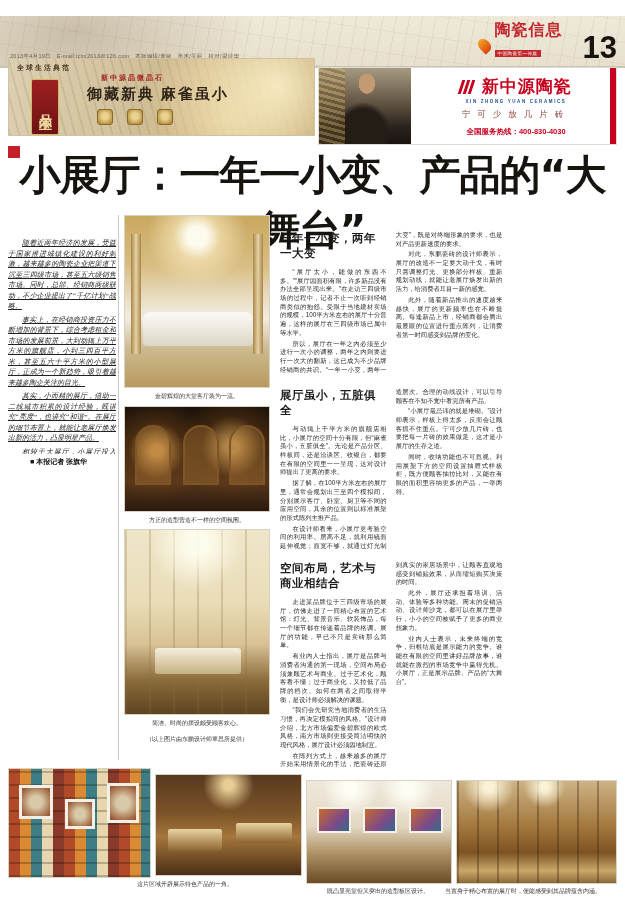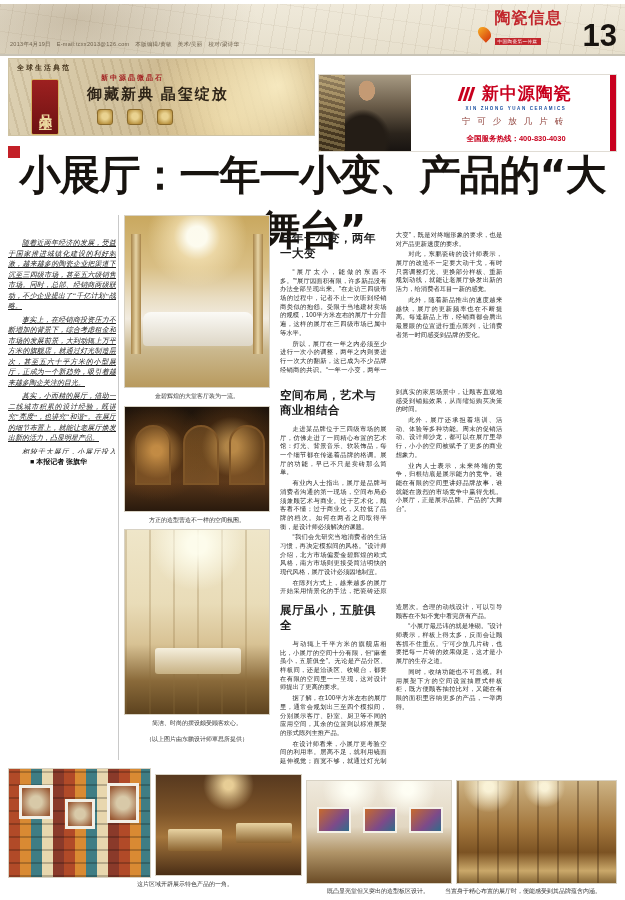--- a/index.html
+++ b/index.html
@@ -2,21 +2,21 @@
 <html><head>
 <meta charset="utf-8">
 <style>
   * { margin:0; padding:0; box-sizing:border-box; }
   html,body { background:#ffffff; }
   body { font-family:"Liberation Sans", sans-serif; }
   .page { position:relative; width:625px; height:900px; background:#ffffff; overflow:hidden; }
 
   
   .masthead {
-    position:absolute; left:0; top:4px; width:625px; height:52px;
+    position:absolute; left:0; top:16px; width:625px; height:52px;
     background:
       radial-gradient(ellipse 260px 120px at 12% 30%, rgba(120,95,60,.30), rgba(120,95,60,0) 70%),
       repeating-linear-gradient(100deg, rgba(130,110,80,.10) 0 1px, transparent 1px 13px),
       repeating-linear-gradient(8deg, rgba(130,110,80,.07) 0 1px, transparent 1px 22px),
       linear-gradient(180deg,#efe9da 0%, #e7e0cd 100%);
     border-bottom:2px solid #c9c4b6;
   }
   .dateline { position:absolute; left:10px; top:37px; font-size:5.5px; color:#6c5f4b; letter-spacing:.3px; }
   .mast-right { position:absolute; right:8px; top:4px; display:flex; align-items:flex-end; }
   .flame { position:relative; width:13px; height:17px; margin:0 4px 8px 0; }
@@ -44,21 +44,21 @@
     color:#ecd9a0; writing-mode:vertical-rl; text-orientation:upright;
     font-family:"Liberation Serif",serif; font-weight:bold; font-size:13px; letter-spacing:2px;
     display:flex; align-items:center; justify-content:center; }
   .ad-line1 { position:absolute; left:92px; top:14px; font-size:7px; color:#a32222; font-weight:bold; letter-spacing:2px; }
   .ad-line2 { position:absolute; left:78px; top:26px; font-size:15px; color:#2e2418; font-weight:900;
     font-family:"Liberation Serif",serif; letter-spacing:2px; }
   .medals { position:absolute; left:88px; top:50px; display:flex; gap:14px; }
   .medal { width:16px; height:16px; border:1px solid #8a6a2c; border-radius:3px;
     background:radial-gradient(circle at 50% 45%, #e9d290 30%, #b8913f 80%); }
 
-  .ad-right { position:absolute; left:310px; top:16px; width:299px; height:78px; background:#ffffff; border:1px solid #e0dcd4; overflow:hidden; }
+  .ad-right { position:absolute; left:310px; top:9px; width:299px; height:78px; background:#ffffff; border:1px solid #e0dcd4; overflow:hidden; }
   .ad-man { position:absolute; left:0; top:0; width:92px; height:78px;
     background:
       radial-gradient(ellipse 14px 17px at 52% 20%, #c49a74 58%, rgba(0,0,0,0) 60%),
       radial-gradient(ellipse 40px 46px at 48% 85%, #241d16 55%, rgba(0,0,0,0) 70%),
       linear-gradient(180deg,#a79a83 0%, #6a5c49 40%, #2b241c 75%, #161210 100%); }
   .ad-man::after { content:""; position:absolute; left:0; top:0; width:26px; height:78px;
     background:repeating-linear-gradient(15deg, rgba(210,180,110,.45) 0 3px, rgba(120,90,40,.35) 3px 6px); }
   .adr-body { position:absolute; left:108px; top:7px; width:178px; text-align:center; }
   .logo-mark { display:inline-flex; gap:2px; vertical-align:middle; margin-right:4px; }
   .logo-mark i { display:block; width:3px; height:14px; background:#c8001e; transform:skewX(-18deg); }
@@ -156,21 +156,21 @@
       </div>
       <div class="page-num">13</div>
     </div>
   </header>
 
   <div class="adrow">
     <div class="ad-left">
       <div class="ad-tagline">全球生活典范</div>
       <div class="ad-badge">品尔玉</div>
       <div class="ad-line1">新中源晶微晶石</div>
-      <div class="ad-line2">御藏新典 晶玺绽放</div>
+      <div class="ad-line2">御藏新典 麻雀虽小</div>
       <div class="medals">
         <span class="medal"></span>
         <span class="medal"></span>
         <span class="medal"></span>
       </div>
     </div>
     <div class="ad-right">
       <div class="ad-man"></div>
       <div class="adr-body">
         <div>
@@ -187,21 +187,21 @@
       </div>
       <div class="adr-bar"></div>
     </div>
   </div>
 
   <div class="red-sq"></div>
   <h1 class="headline">小展厅：一年一小变、产品的“大舞台”</h1>
 
   <div class="lede">
     <p>随着近两年经济的发展，受益于国家推进城镇化建设的利好刺激，越来越多的陶瓷企业把渠道下沉至三四级市场，甚至五六级销售市场。同时，总部、经销商两级联动，不少企业提出了“千亿计划”战略。</p>
-    <p>事实上，在经销商投资压力不断增加的背景下，综合考虑租金和市场的发展前景，大到动辄上万平方米的旗舰店，就通过灯光制造层次，甚至五六十平方米的小型展厅，正成为一个新趋势，吸引着越来越多陶企关注的目光。</p>
+    <p>事实上，在经销商投资压力不断增加的背景下，综合考虑租金和市场的发展前景，大到动辄上万平方米的旗舰店，小到三四百平方米，甚至五六十平方米的小型展厅，正成为一个新趋势，吸引着越来越多陶企关注的目光。</p>
     <p>其实，小而精的展厅，借助一二线城市积累的设计经验，既讲究“亮度”，也讲究“和谐”。在展厅的细节布置上，就能让老展厅焕发出新的活力，凸显明星产品。</p>
     <p>相较于大展厅，小展厅投入小、风险低、成本更低，更易于管理。同时，小展厅可以针对当地市场需求，有选择性地陈列适销对路的产品。总而言之，在有限的空间里，小展厅正扮演着品牌与产品展示的“大舞台”角色。</p>
   </div>
   <div class="byline">■ 本报记者 张旗华</div>
   <div class="vrule"></div>
 
   <div class="ph ph1">
     <span class="pillar" style="left:6px"></span>
     <span class="pillar" style="right:6px"></span>
     <span class="sofa"></span>
@@ -221,38 +221,38 @@
   <div class="caption cap3">简洁、时尚的摆设颇受顾客欢心。</div>
   <div class="provider-note">（以上图片由东鹏设计师覃思所提供）</div>
 
   <div class="articles">
     <div class="band b1">
       <h3>一年一小变，两年一大变</h3>
       <p>“展厅太小，能做的东西不多。”“展厅因面积有限，许多新品没有办法全部呈现出来。”在走访三四级市场的过程中，记者不止一次听到经销商类似的抱怨。受限于当地建材卖场的规模，100平方米左右的展厅十分普遍，这样的展厅在三四级市场已属中等水平。</p>
       <p>所以，展厅在一年之内必须至少进行一次小的调整，两年之内则要进行一次大的翻新，这已成为不少品牌经销商的共识。“一年一小变，两年一大变”，既是对终端形象的要求，也是对产品更新速度的要求。</p>
       <p>对此，东鹏瓷砖的设计师表示，展厅的改造不一定要大动干戈，有时只需调整灯光、更换部分样板、重新规划动线，就能让老展厅焕发出新的活力，给消费者耳目一新的感觉。</p>
       <p>此外，随着新品推出的速度越来越快，展厅的更新频率也在不断提高。每逢新品上市，经销商都会腾出最显眼的位置进行重点陈列，让消费者第一时间感受到品牌的变化。</p>
+    </div>
+    <div class="band b2">
+      <h3>展厅虽小，五脏俱全</h3>
+      <p>与动辄上千平方米的旗舰店相比，小展厅的空间十分有限，但“麻雀虽小，五脏俱全”。无论是产品分区、样板间，还是洽谈区、收银台，都要在有限的空间里一一呈现，这对设计师提出了更高的要求。</p>
+      <p>据了解，在100平方米左右的展厅里，通常会规划出三至四个模拟间，分别展示客厅、卧室、厨卫等不同的应用空间，其余的位置则以标准展架的形式陈列主推产品。</p>
+      <p>在设计师看来，小展厅更考验空间的利用率。层高不足，就利用镜面延伸视觉；面宽不够，就通过灯光制造层次。合理的动线设计，可以引导顾客在不知不觉中看完所有产品。</p>
+      <p>“小展厅最忌讳的就是堆砌。”设计师表示，样板上得太多，反而会让顾客抓不住重点。宁可少放几片砖，也要把每一片砖的效果做足，这才是小展厅的生存之道。</p>
+      <p>同时，收纳功能也不可忽视。利用展架下方的空间设置抽屉式样板柜，既方便顾客抽拉比对，又能在有限的面积里容纳更多的产品，一举两得。</p>
     </div>
     <div class="band b3">
       <h3>空间布局，艺术与商业相结合</h3>
       <p>走进某品牌位于三四级市场的展厅，仿佛走进了一间精心布置的艺术馆：灯光、背景音乐、软装饰品，每一个细节都在传递着品牌的格调。展厅的功能，早已不只是卖砖那么简单。</p>
       <p>有业内人士指出，展厅是品牌与消费者沟通的第一现场，空间布局必须兼顾艺术与商业。过于艺术化，顾客看不懂；过于商业化，又拉低了品牌的档次。如何在两者之间取得平衡，是设计师必须解决的课题。</p>
       <p>“我们会先研究当地消费者的生活习惯，再决定模拟间的风格。”设计师介绍，北方市场偏爱金碧辉煌的欧式风格，南方市场则更接受简洁明快的现代风格，展厅设计必须因地制宜。</p>
       <p>在陈列方式上，越来越多的展厅开始采用情景化的手法，把瓷砖还原到真实的家居场景中，让顾客直观地感受到铺贴效果，从而缩短购买决策的时间。</p>
       <p>此外，展厅还承担着培训、活动、体验等多种功能。周末的促销活动、设计师沙龙，都可以在展厅里举行，小小的空间被赋予了更多的商业想象力。</p>
       <p>业内人士表示，未来终端的竞争，归根结底是展示能力的竞争。谁能在有限的空间里讲好品牌故事，谁就能在激烈的市场竞争中赢得先机。小展厅，正是展示品牌、产品的“大舞台”。</p>
     </div>
-    <div class="band b2">
-      <h3>展厅虽小，五脏俱全</h3>
-      <p>与动辄上千平方米的旗舰店相比，小展厅的空间十分有限，但“麻雀虽小，五脏俱全”。无论是产品分区、样板间，还是洽谈区、收银台，都要在有限的空间里一一呈现，这对设计师提出了更高的要求。</p>
-      <p>据了解，在100平方米左右的展厅里，通常会规划出三至四个模拟间，分别展示客厅、卧室、厨卫等不同的应用空间，其余的位置则以标准展架的形式陈列主推产品。</p>
-      <p>在设计师看来，小展厅更考验空间的利用率。层高不足，就利用镜面延伸视觉；面宽不够，就通过灯光制造层次。合理的动线设计，可以引导顾客在不知不觉中看完所有产品。</p>
-      <p>“小展厅最忌讳的就是堆砌。”设计师表示，样板上得太多，反而会让顾客抓不住重点。宁可少放几片砖，也要把每一片砖的效果做足，这才是小展厅的生存之道。</p>
-      <p>同时，收纳功能也不可忽视。利用展架下方的空间设置抽屉式样板柜，既方便顾客抽拉比对，又能在有限的面积里容纳更多的产品，一举两得。</p>
-    </div>
   </div>
 
   <div class="bp bpA">
     <span class="frame" style="left:10px;top:16px;width:34px;height:34px"></span>
     <span class="frame" style="left:56px;top:30px;width:30px;height:30px"></span>
     <span class="frame" style="left:98px;top:14px;width:32px;height:40px"></span>
   </div>
   <div class="bp bpB">
     <span class="tbl" style="left:12px;top:54px;width:54px;height:22px"></span>
     <span class="tbl" style="left:80px;top:48px;width:56px;height:20px"></span>

